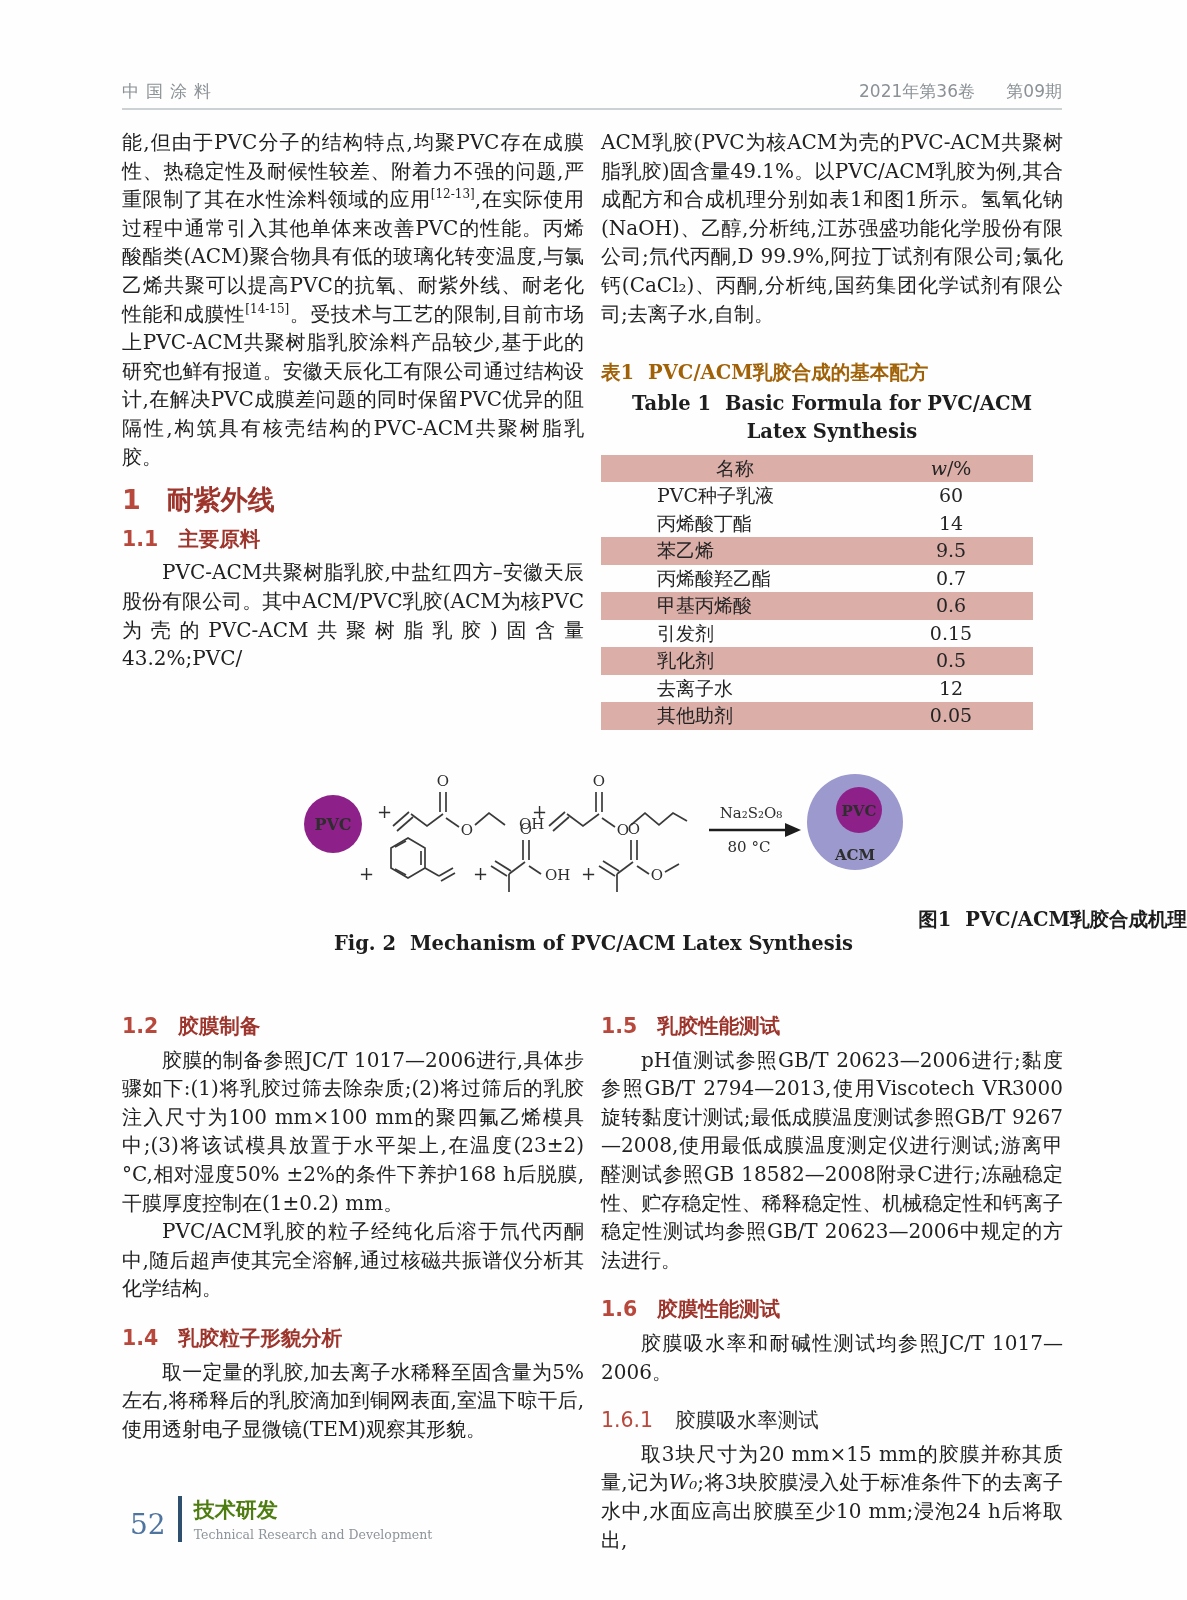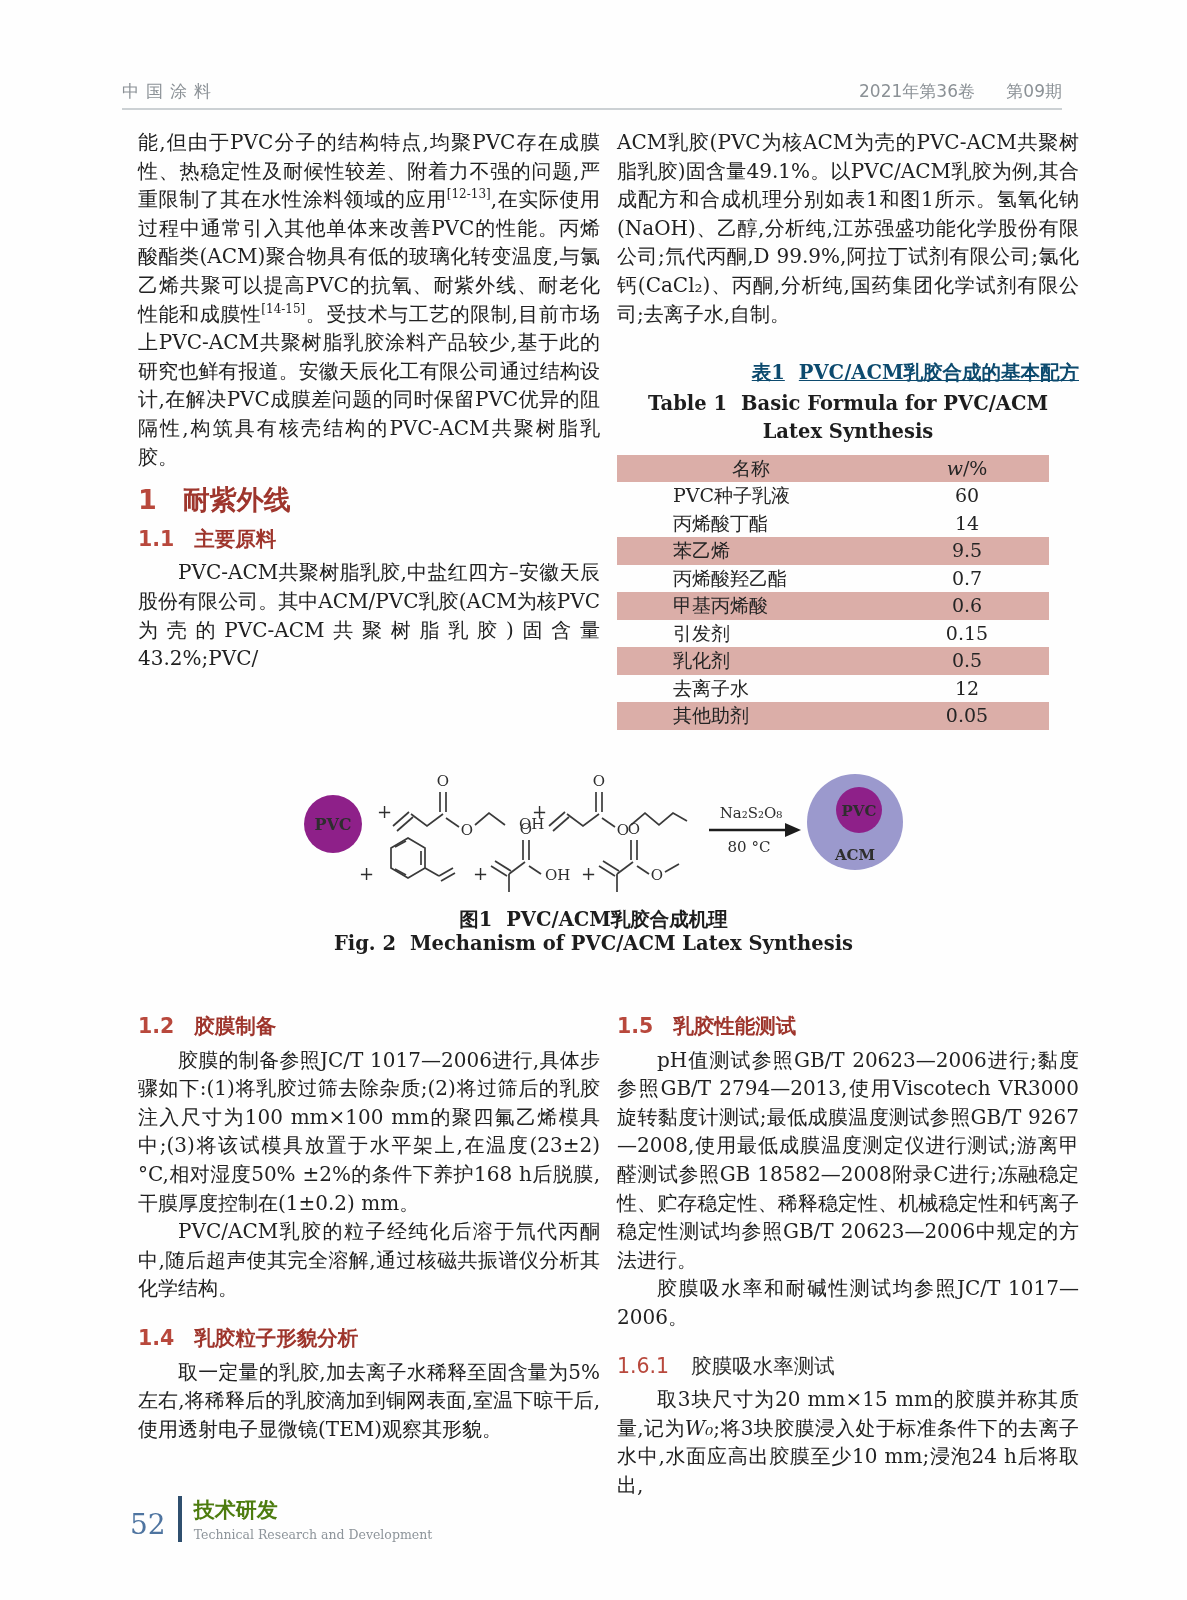--- a/index.html
+++ b/index.html
@@ -13,21 +13,21 @@
   .pg-header {
     position:absolute; left:122px; top:74px; width:940px; height:36px;
     border-bottom:2px solid #ccd1d4;
     display:flex; justify-content:space-between; align-items:flex-end;
     padding-bottom:5px;
     font-family:"DejaVu Sans", sans-serif; font-size:17px; color:#8b9196;
   }
   .pg-header .journal { letter-spacing:7px; }
   .pg-header .issue span + span { margin-left:26px; }
   
-  .col { position:absolute; width:462px; font-size:20px; line-height:28.6px; text-align:justify;margin-left:16px; }
+  .col { position:absolute; width:462px; font-size:20px; line-height:28.6px; text-align:justify; }
   .col p { margin:0; }
   .col p.indent { text-indent:2em; }
   sup { font-size:12px; line-height:0; vertical-align:super; }
   #left-top  { left:122px; top:128px; }
   #right-top { left:601px; top:128px; }
   #left-bottom  { left:122px; top:1012px; }
   #right-bottom { left:601px; top:1012px; }
   
   .h1 {
     margin:15px 0 10px 0; font-family:"DejaVu Sans", sans-serif;
@@ -40,40 +40,40 @@
   }
   .h2 .num { color:#b8483c; margin-right:20px; }
   .h2.mt { margin-top:21px; }
   .h3 {
     margin:20px 0 5px 0; font-family:"DejaVu Sans", sans-serif;
     font-size:20.5px; font-weight:normal; color:#2b2b2b; text-align:left;
   }
   .h3 .num { color:#b8483c; margin-right:22px; }
   
   .tbl-title-cn {
-    margin-top:31px; text-align:right; font-weight:bold; font-size:19.5px; color:#0c4a6e;text-decoration:underline;
+    margin-top:31px; text-align:left; font-weight:bold; font-size:19.5px; color:#a16207;
   }
   .tbl-title-cn .lbl, .tbl-title-en .lbl { margin-right:14px; }
   .tbl-title-en {
     margin-top:2px; text-align:center; font-weight:bold; font-size:19.5px; color:#1d1d1d;
   }
   table.formula {
     margin-top:8px; width:432px; border-collapse:collapse; font-size:19px; color:#242424;
   }
   table.formula td { height:27.5px; padding:0; line-height:27.5px; }
   table.formula td.c1 { width:268px; text-align:left; padding-left:56px; }
   table.formula td.c2 { width:164px; text-align:center; }
   table.formula tr.head td { text-align:center; padding-left:0; }
   table.formula tr.pink td { background:#dbaea8; }
   .ital { font-style:italic; }
   
   .fig-wrap { position:absolute; left:285px; top:734px; width:640px; height:176px; }
   .fig-wrap svg { display:block; }
   .fig-caption-cn {
-    position:absolute; left:0; width:1187px; top:906px; text-align:center;
+    position:absolute; left:0; width:1187px; top:906px; text-align:right;
     font-weight:bold; font-size:19.5px; color:#1d1d1d;
   }
   .fig-caption-en {
     position:absolute; left:0; width:1187px; top:932px; text-align:center;
     font-weight:bold; font-size:19.5px; color:#1d1d1d;
   }
   .fig-caption-cn .lbl, .fig-caption-en .lbl { margin-right:14px; }
   
   .pg-footer { position:absolute; left:130px; top:1496px; display:flex; align-items:center; }
   .pg-footer .pageno { font-size:28px; color:#4e74a0; margin-right:12px; margin-top:10px; }
@@ -272,20 +272,23 @@
       <span class="num">1.4</span><span>乳胶粒子形貌分析</span>
     </div>
     <p class="indent">取一定量的乳胶,加去离子水稀释至固含量为5%左右,将稀释后的乳胶滴加到铜网表面,室温下晾干后,使用透射电子显微镜(TEM)观察其形貌。</p>
   </div>
 
   <div class="col" id="right-bottom">
     <div class="h2" style="margin-top:0">
       <span class="num">1.5</span><span>乳胶性能测试</span>
     </div>
     <p class="indent">pH值测试参照GB/T 20623—2006进行;黏度参照GB/T 2794—2013,使用Viscotech VR3000旋转黏度计测试;最低成膜温度测试参照GB/T 9267—2008,使用最低成膜温度测定仪进行测试;游离甲醛测试参照GB 18582—2008附录C进行;冻融稳定性、贮存稳定性、稀释稳定性、机械稳定性和钙离子稳定性测试均参照GB/T 20623—2006中规定的方法进行。</p>
+    <div class="h2 mt">
+      <span class="num">1.6</span><span>胶膜性能测试</span>
+    </div>
     <p class="indent">胶膜吸水率和耐碱性测试均参照JC/T 1017—2006。</p>
     <div class="h3">
       <span class="num">1.6.1</span><span>胶膜吸水率测试</span>
     </div>
     <p class="indent"><span>取3块尺寸为20 mm×15 mm的胶膜并称其质量,记为</span><span class="ital">W₀</span><span>;将3块胶膜浸入处于标准条件下的去离子水中,水面应高出胶膜至少10 mm;浸泡24 h后将取出,</span></p>
   </div>
 
   <div class="pg-footer">
     <div class="pageno">52</div>
     <div class="vbar"></div>

